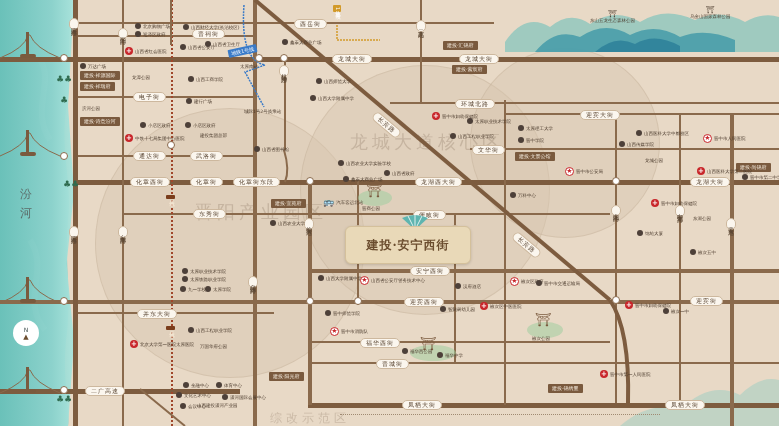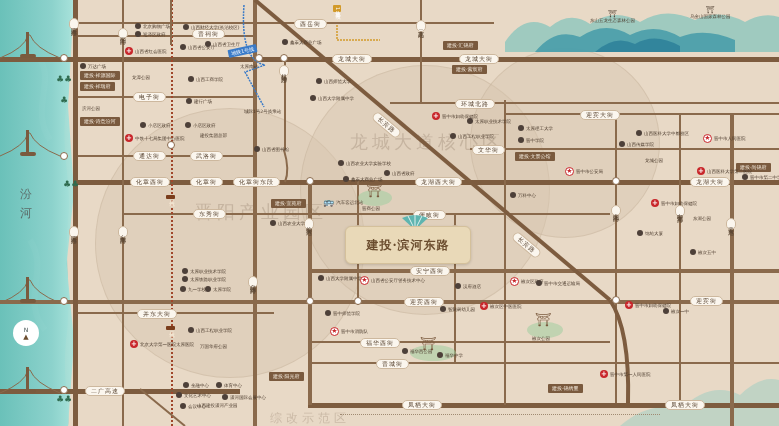--- a/index.html
+++ b/index.html
@@ -220,21 +220,21 @@
   <div class="brand" style="left:515px;top:152px;">建投·文景公馆</div>
   <div class="brand" style="left:736px;top:163px;">建投·尚锦府</div>
   <div class="brand" style="left:269px;top:372px;">建投·阳光府</div>
   <div class="brand" style="left:548px;top:384px;">建投·锦绣里</div>
 
   <svg class="fan" viewBox="0 0 30 16">
       <path d="M15,16 L2,4 Q15,-2 28,4 Z" fill="#5fb5b0"></path>
       <path d="M15,16 L8,2 M15,16 L15,0 M15,16 L22,2" stroke="#fff" stroke-width="0.8"></path>
     </svg>
   <div class="project">
-      <span>建投·滨河东路</span>
+      <span>建投·安宁西街</span>
     </div>
 
   <div class="park" style="left:358px;top:190px;width:34px;height:16px;"></div>
   <div class="pavilion" style="left:366px;top:184px;">⛩</div>
   <div class="park" style="left:410px;top:345px;width:46px;height:16px;"></div>
   <div class="pavilion" style="left:420px;top:337px;">⛩</div>
   <div class="park" style="left:527px;top:322px;width:36px;height:16px;"></div>
   <div class="pavilion" style="left:535px;top:313px;">⛩</div>
 
   <div class="poi" style="left:135px;top:23px;">

